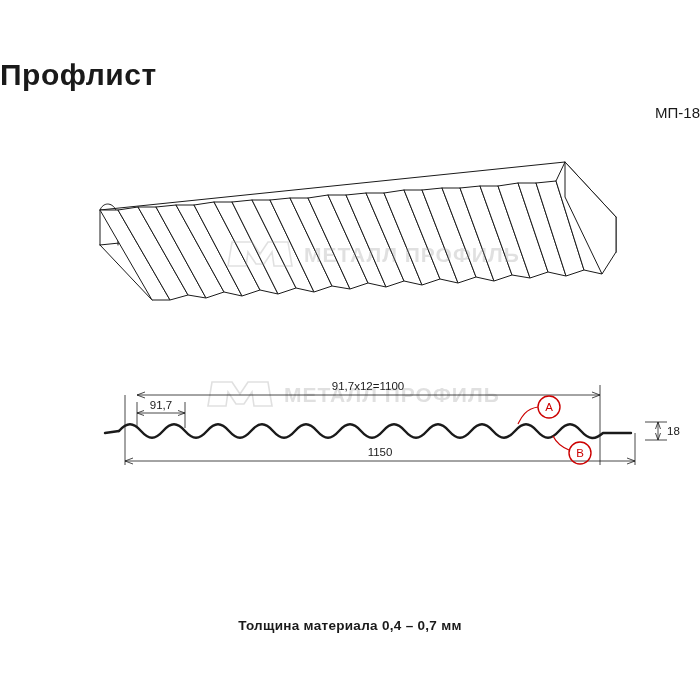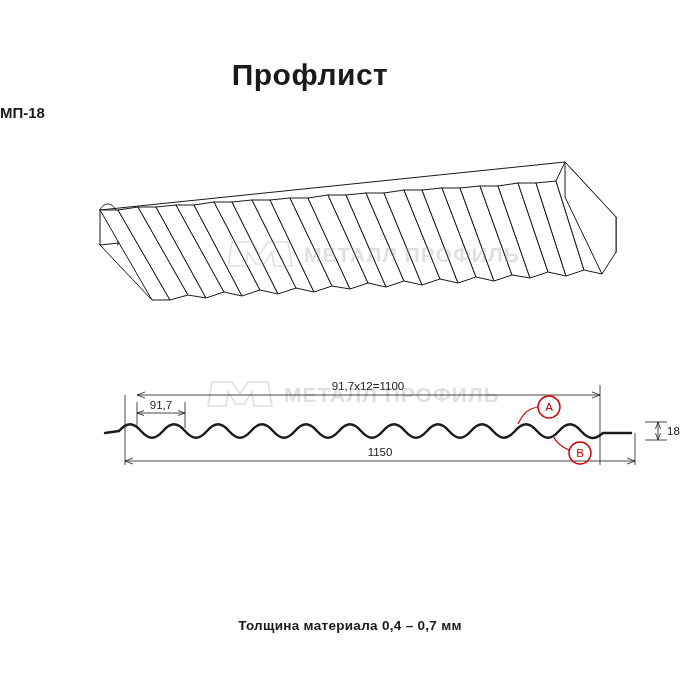--- a/index.html
+++ b/index.html
@@ -18,34 +18,34 @@
   .page {
     position: relative;
     width: 700px;
     height: 700px;
   }
   .title {
     position: absolute;
     top: 58px;
     left: 0;
     width: 620px;
-    text-align: center;
+    text-align: left;
     font-size: 30px;
     font-weight: bold;
     letter-spacing: 0.5px;
     color: #1a1a1a;
   }
   .subtitle {
     position: absolute;
     top: 104px;
     left: 0;
     width: 700px;
-    text-align: left;
+    text-align: right;
     font-size: 15px;
-    font-weight: bold;
+    font-weight: normal;
     color: #1a1a1a;
   }
   .iso-view {
     position: absolute;
     top: 140px;
     left: 60px;
     width: 590px;
     height: 180px;
   }
   .tech-view {

